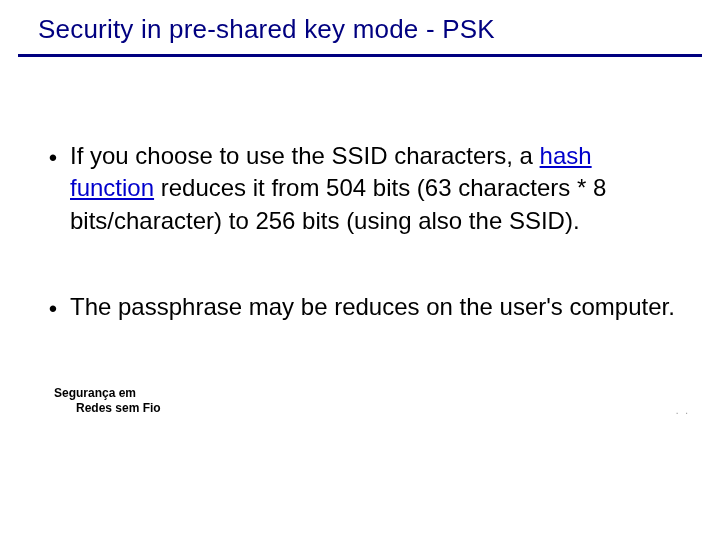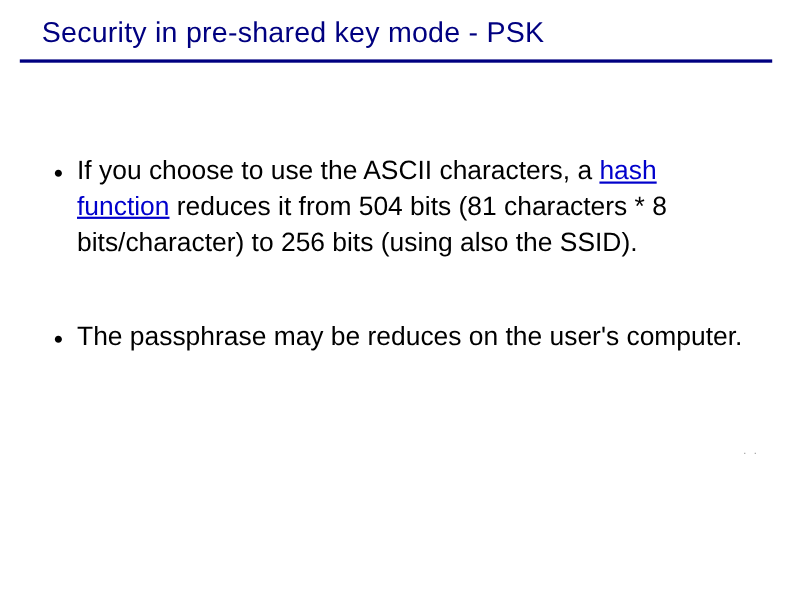--- a/index.html
+++ b/index.html
@@ -88,29 +88,33 @@
 <div class="slide">
 
   <div class="title">Security in pre-shared key mode - PSK</div>
   <div class="rule"></div>
 
   <div class="body">
 
     <div class="bullet">
       <div class="dot">•</div>
       <div class="bullet-text">
-        <span>If you choose to use the ASCII characters, a </span><span class="hlink">hash function</span><span> reduces it from 504 bits (81 characters * 8 bits/character) to 256 bits (using also the SSID).</span>
+        <span>If you choose to use the SSID characters, a </span><span class="hlink">hash function</span><span> reduces it from 504 bits (63 characters * 8 bits/character) to 256 bits (using also the SSID).</span>
       </div>
     </div>
 
     <div class="bullet">
       <div class="dot">•</div>
       <div class="bullet-text">
         <span>The passphrase may be reduces on the user's computer.</span><span class="hlink"></span><span></span>
       </div>
     </div>
 
   </div>
 
+  <div class="footer">
+    <div>Segurança em</div>
+    <div class="line2">Redes sem Fio</div>
+  </div>
 
   <div class="pagecorner">. .</div>
 
 </div>
 
 </body></html>

